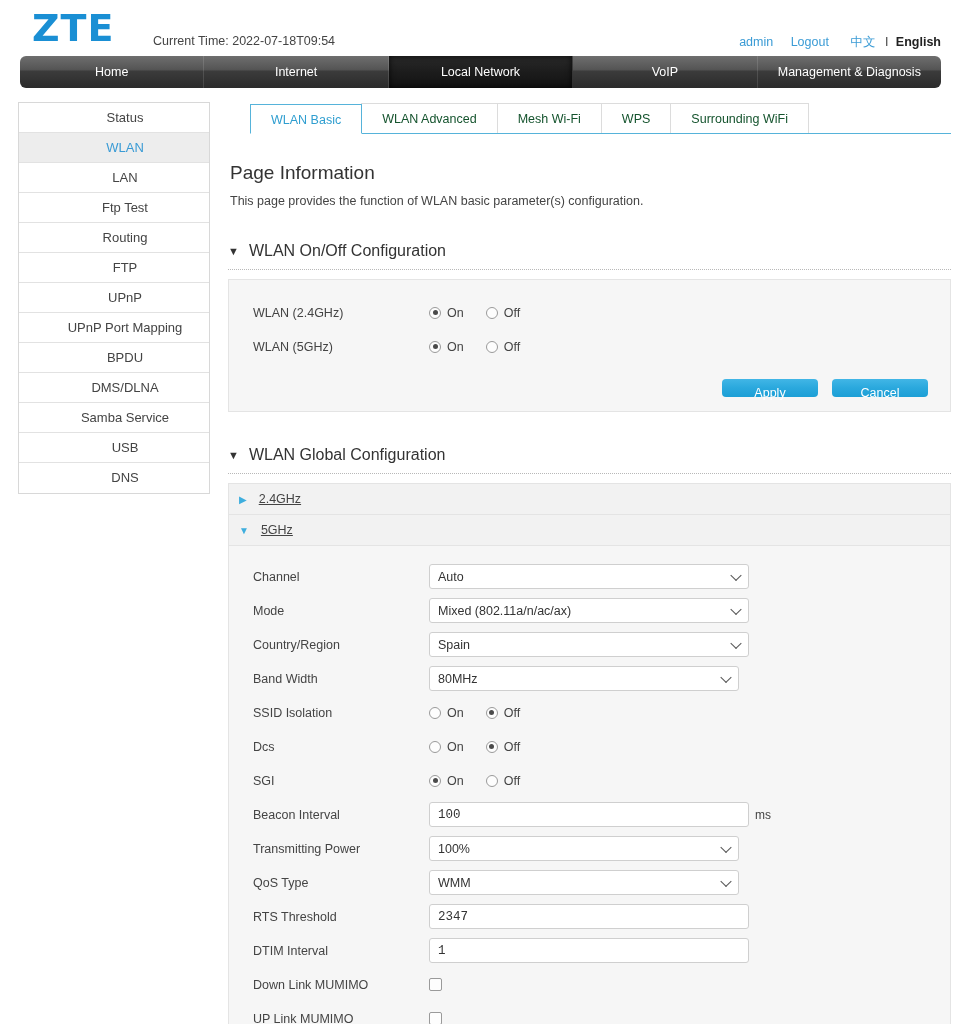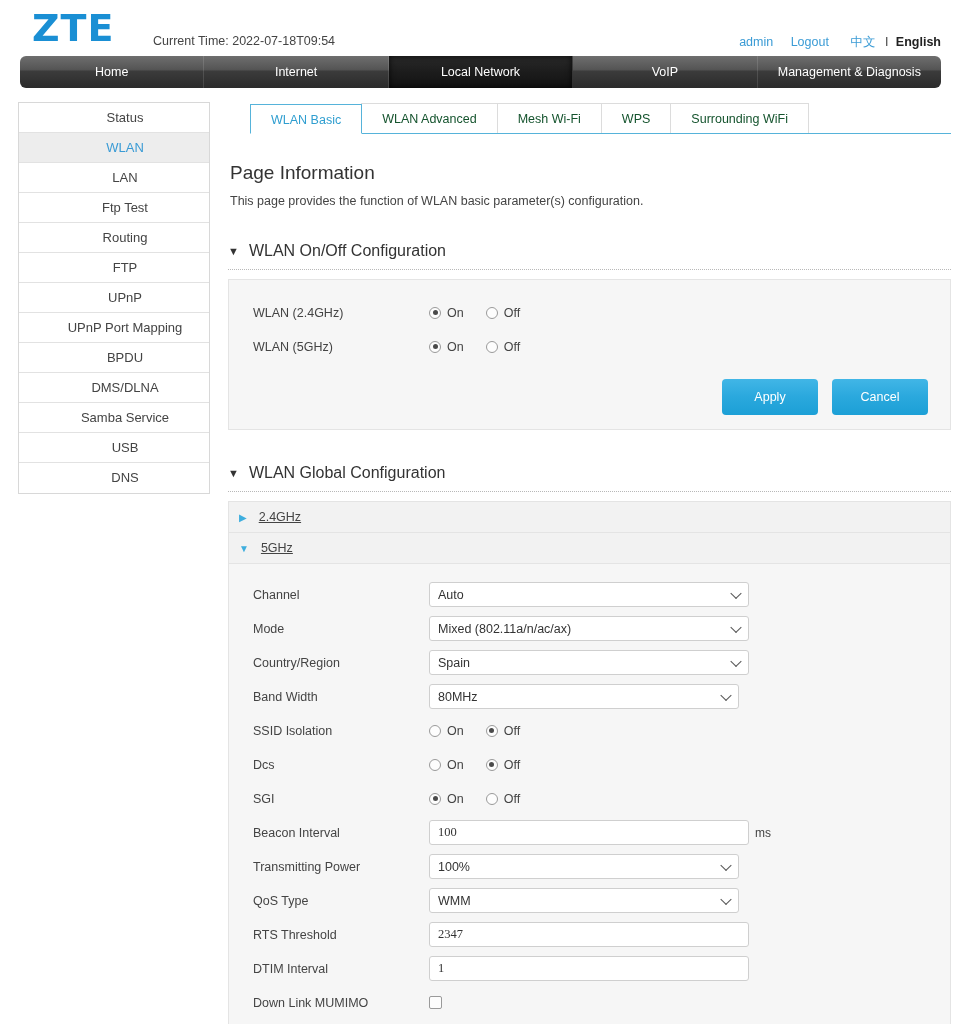--- a/index.html
+++ b/index.html
@@ -247,21 +247,21 @@
   }
 
   .btn-row {
     display: flex;
     justify-content: flex-end;
     padding-right: 22px;
     margin-top: 18px;
   }
   .btn {
     width: 96px;
-    height: 36px;
+    height: 18px;
     line-height: 26px;
     text-align: center;
     color: #ffffff;
     font-size: 12.5px;
     border: none;
     border-radius: 4px;
     cursor: pointer;
     background: linear-gradient(to bottom, #41b6e6 0%, #2aa8dd 50%, #1c9fd6 100%);
     margin-left: 14px;
     font-family: "Liberation Sans", sans-serif;
@@ -321,21 +321,21 @@
   .txt {
     height: 25px;
     background: #ffffff;
     border: 1px solid #cfcfcf;
     border-radius: 3px;
     display: flex;
     align-items: center;
     padding: 0 8px;
     font-size: 12.5px;
     color: #333;
-    font-family: Liberation Serif, serif;
+    font-family: Liberation Mono, monospace;
   }
   .w-320 { width: 320px; }
   .w-310 { width: 310px; }
   .unit {
     font-size: 12px;
     color: #444;
     margin-left: 6px;
   }
   .gap-4 { height: 5px; }
 </style>

